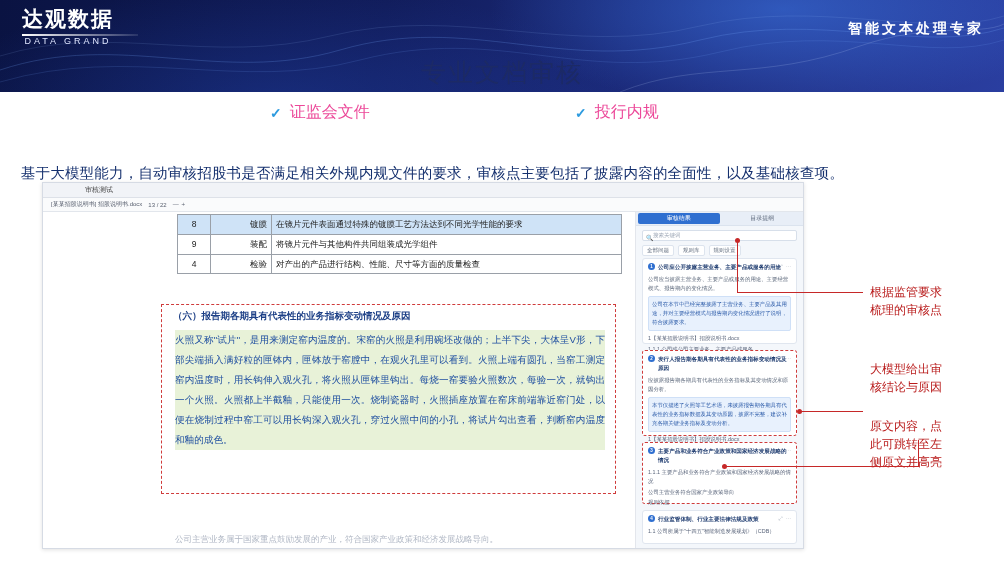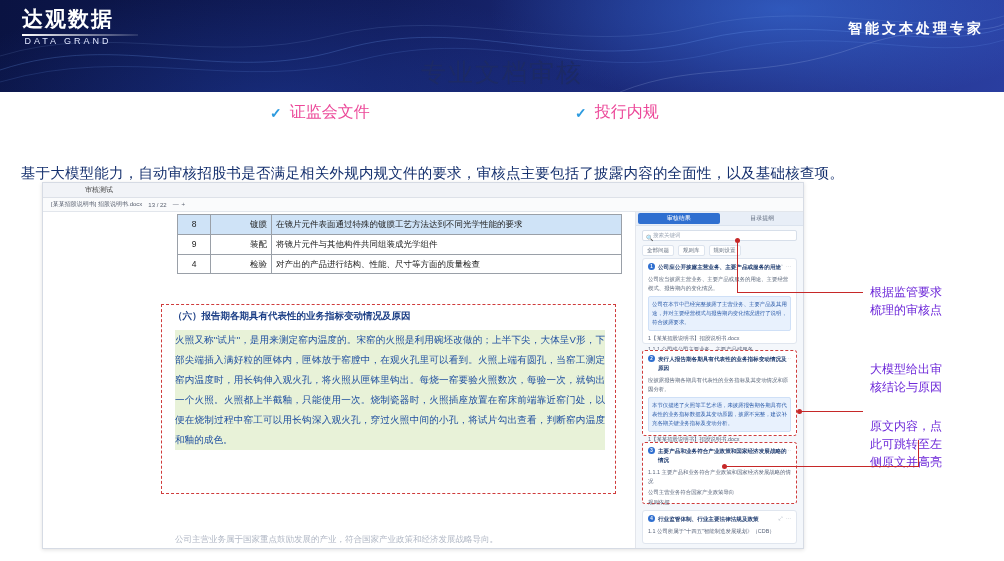--- a/index.html
+++ b/index.html
@@ -353,21 +353,21 @@
   .card-tools {
     position: absolute;
     right: 4px; top: 3px;
     font-size: 5px;
     color: #9aa4b3;
     letter-spacing: 1px;
   }
   
   .anno {
     position: absolute;
-    color: #6d28d9;
+    color: #b91c1c;
     font-size: 12px;
     line-height: 18px;
   }
   .anno-1 { left: 870px; top: 283px; }
   .anno-2 { left: 870px; top: 360px; }
   .anno-3 { left: 870px; top: 417px; }
   .leader {
     position: absolute;
     background: #c62828;
   }

